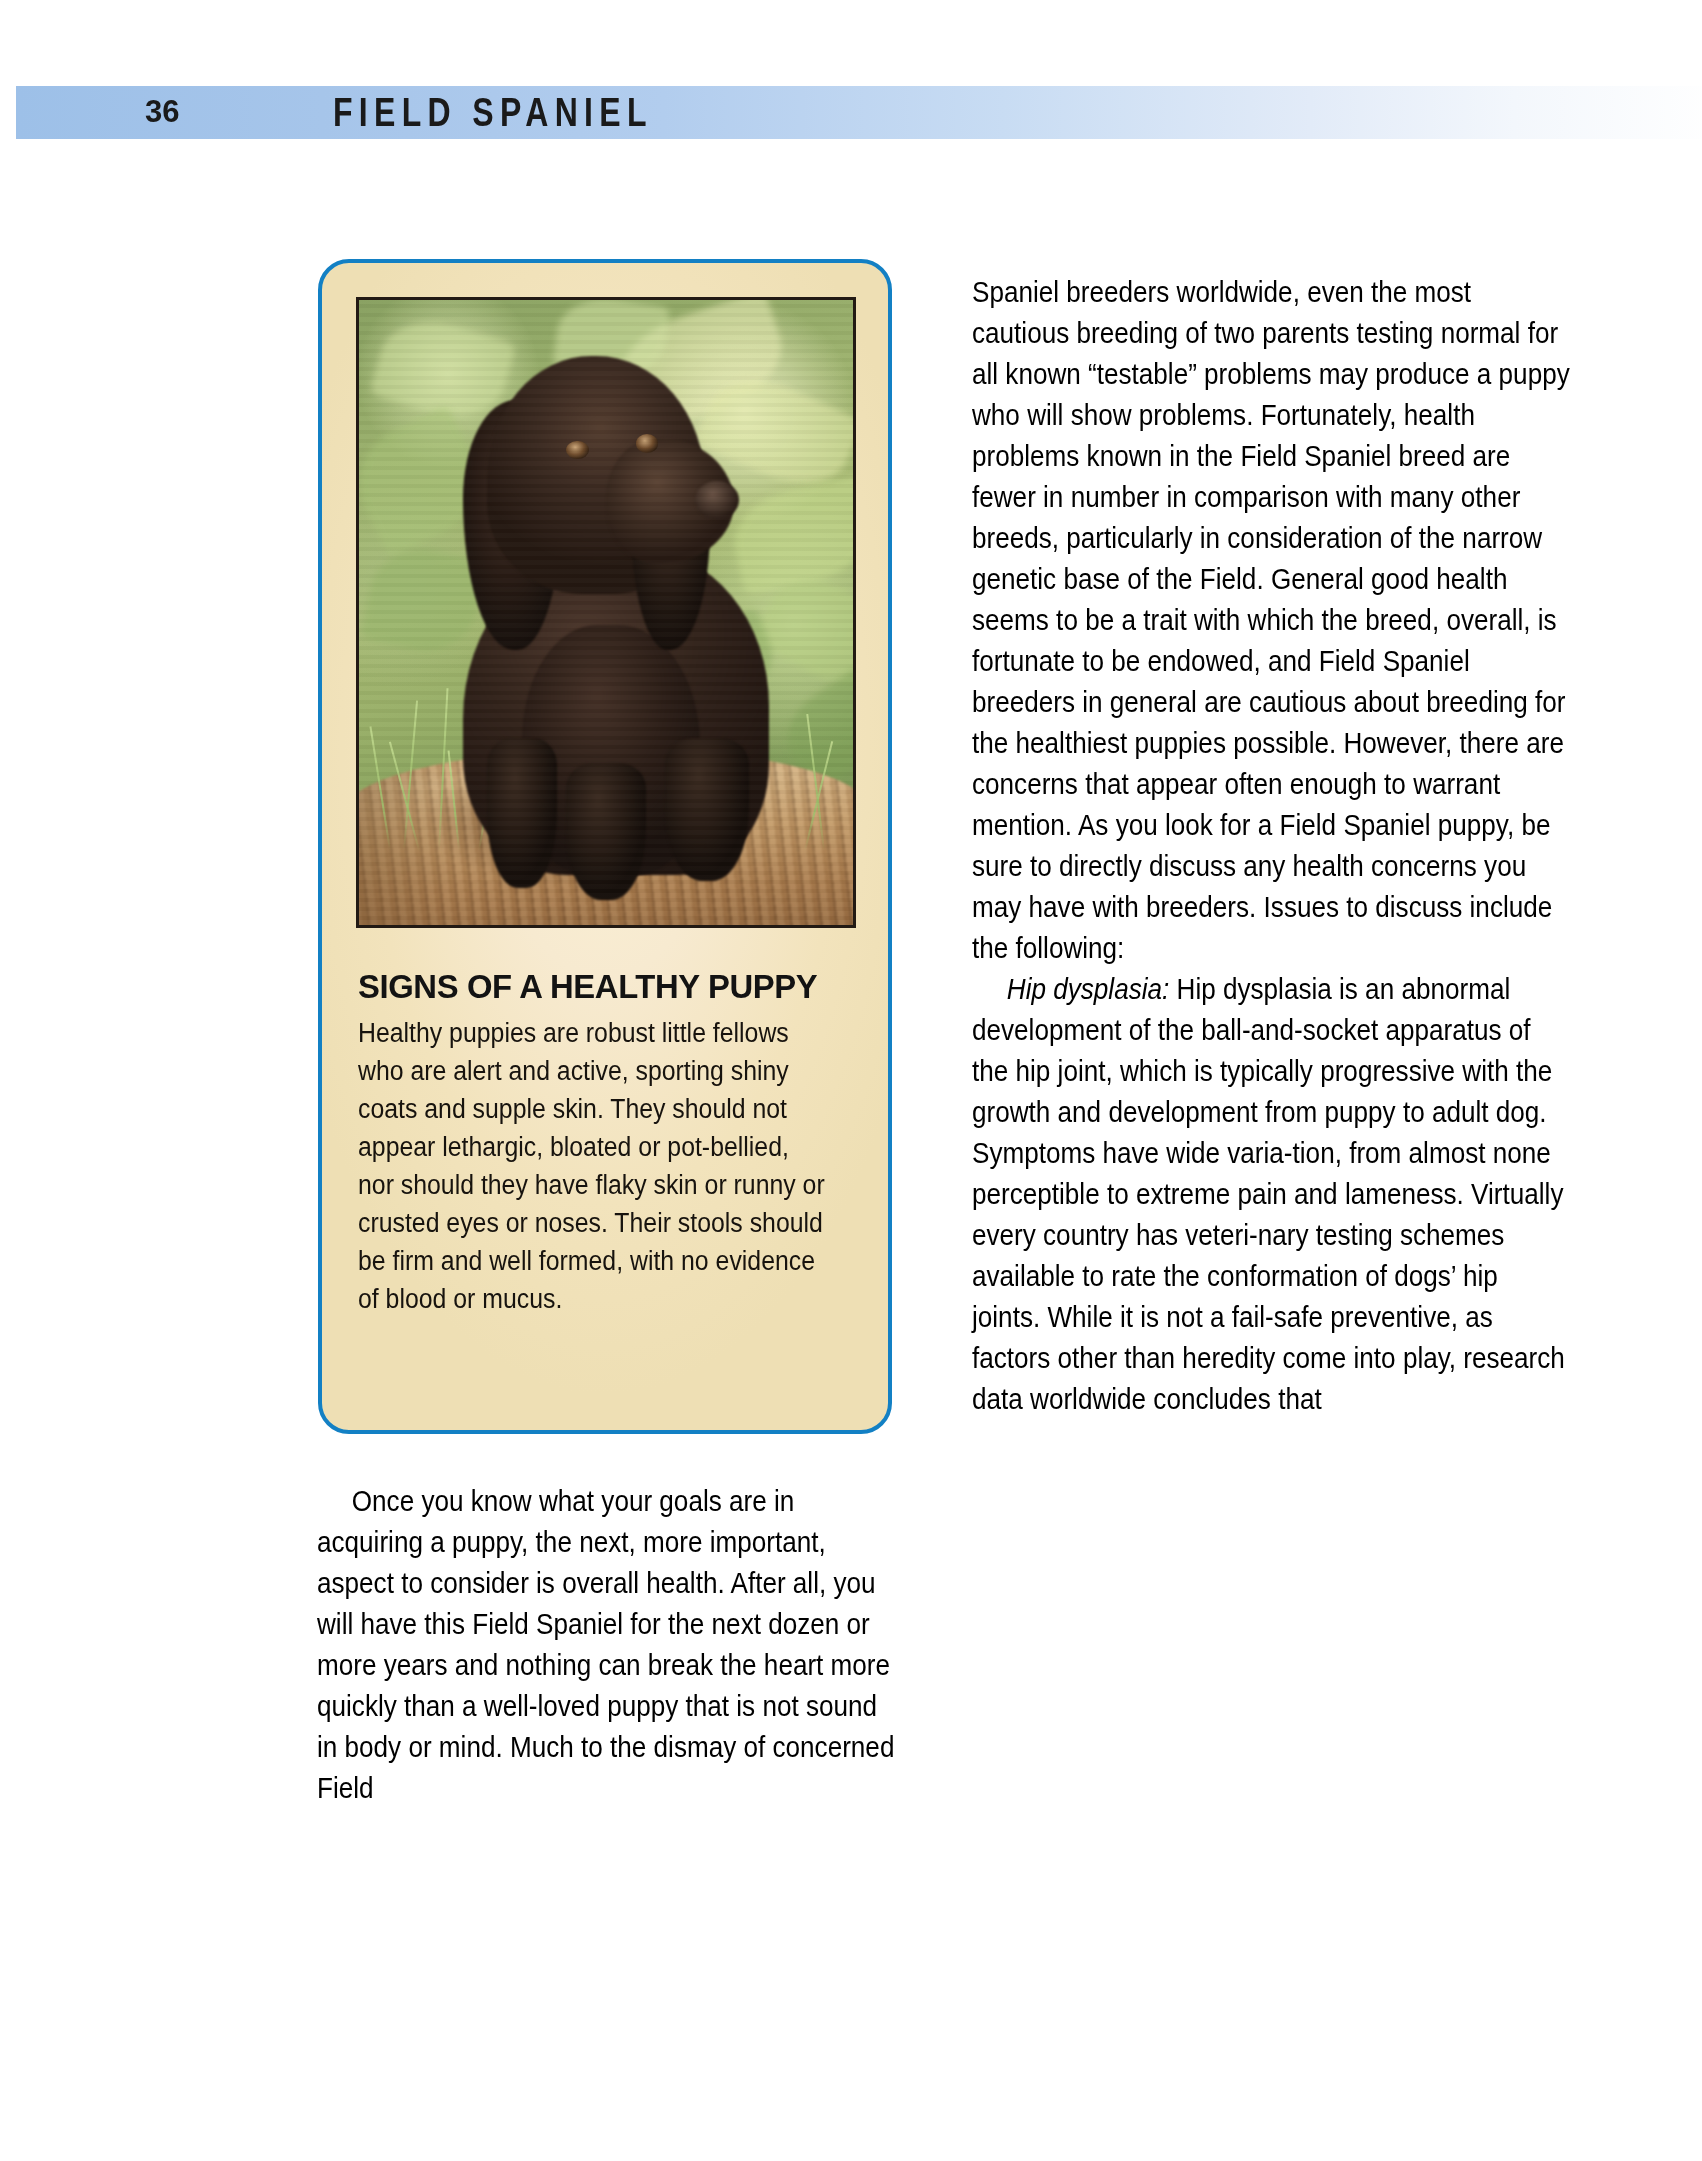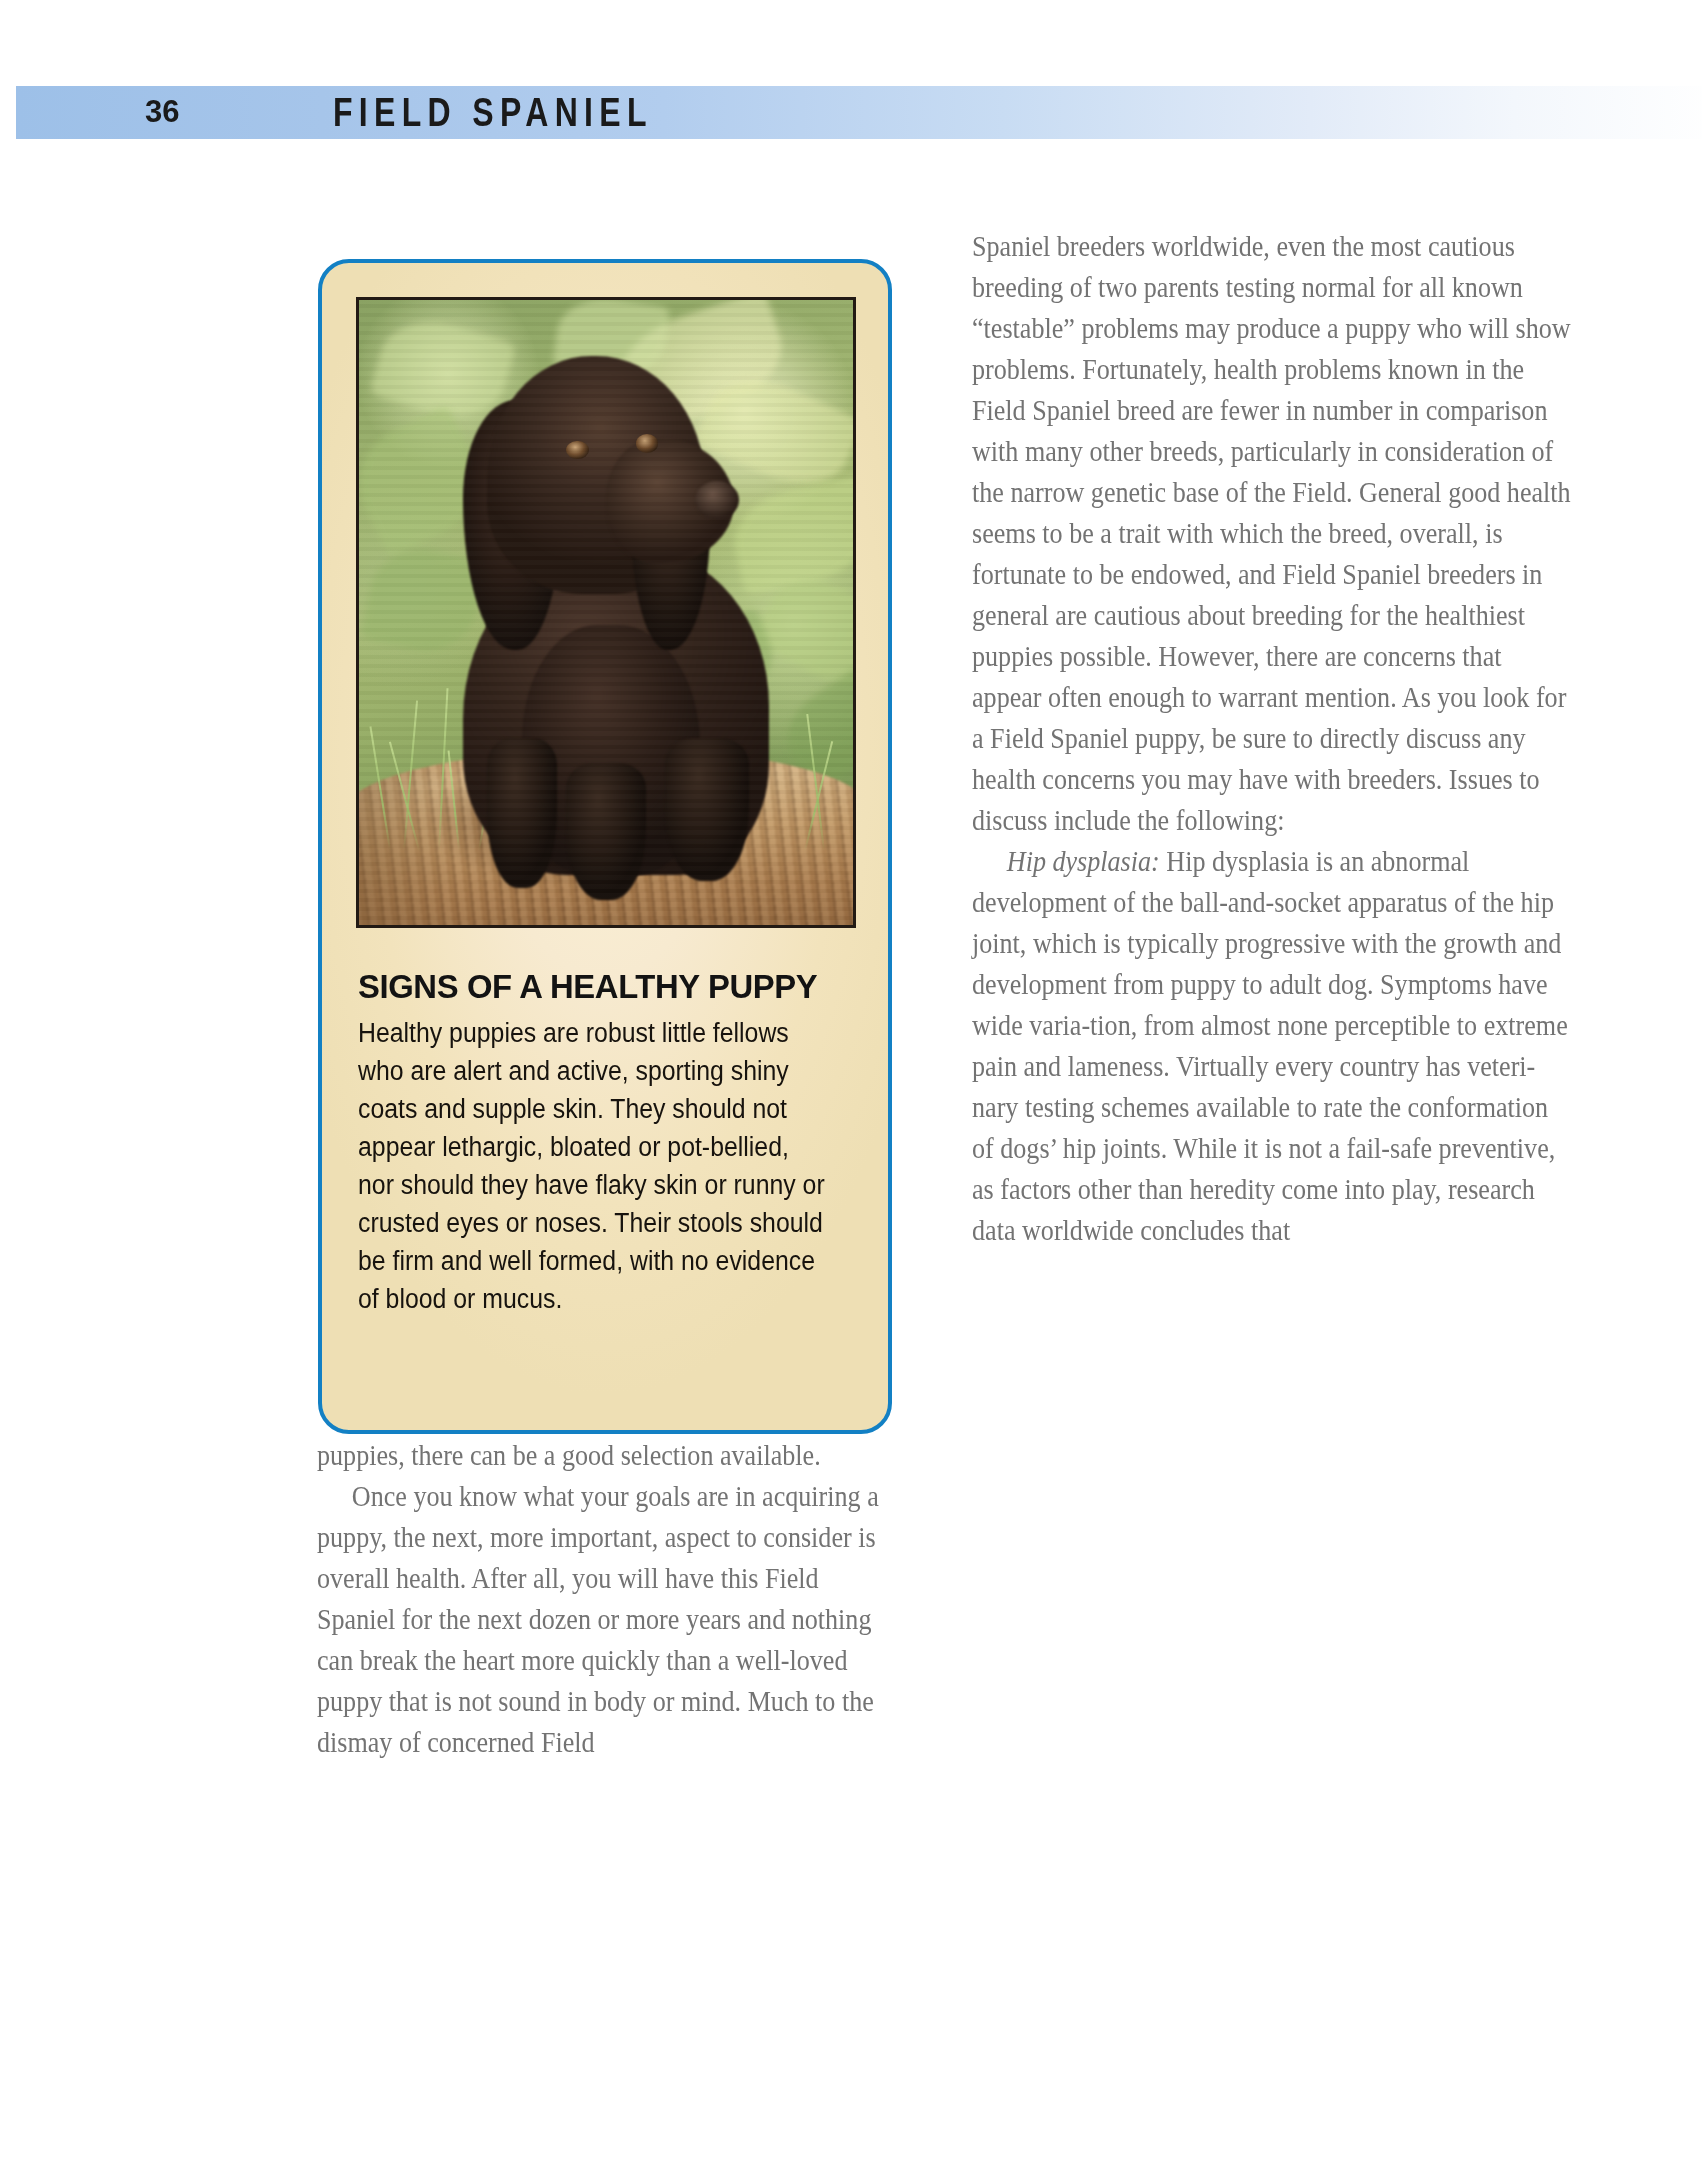--- a/index.html
+++ b/index.html
@@ -73,26 +73,27 @@
 
   .col-right {
     position: absolute;
     left: 972px;
     top: 225px;
     width: 600px;
   }
 
   
   .body-text {
-    font-family: Liberation Serif, serif;
+    font-family: Liberation Sans, sans-serif;
     font-size: 30px;
     line-height: 41px;
-    color: #737373;
+    color: #000000;
     text-align: left;
     transform-origin: left top;
+    margin-top: 46px;
   }
 
   .body-text p {
     margin: 0;
     text-indent: 0;
   }
 
   .body-text p.indent {
     text-indent: 40px;
   }
@@ -387,23 +388,20 @@
           <span class="squeeze">Spaniel breeders worldwide, even the most cautious breeding of two parents testing normal for all known “testable” problems may produce a puppy who will show problems. Fortunately, health problems known in the Field Spaniel breed are fewer in number in comparison with many other breeds, particularly in consideration of the narrow genetic base of the Field. General good health seems to be a trait with which the breed, overall, is fortunate to be endowed, and Field Spaniel breeders in general are cautious about breeding for the healthiest puppies possible. However, there are concerns that appear often enough to warrant mention. As you look for a Field Spaniel puppy, be sure to directly discuss any health concerns you may have with breeders. Issues to discuss include the following:</span>
         </p>
       <p class="indent">
           <span class="squeeze"><em>Hip dysplasia:</em><span> Hip dysplasia is an abnormal development of the ball-and-socket apparatus of the hip joint, which is typically progressive with the growth and development from puppy to adult dog. Symptoms have wide varia-tion, from almost none perceptible to extreme pain and lameness. Virtually every country has veteri-nary testing schemes available to rate the conformation of dogs’ hip joints. While it is not a fail-safe preventive, as factors other than heredity come into play, research data worldwide concludes that</span></span>
         </p>
     </div>
   </div>
 
   <div class="left-lower">
     <div class="body-text">
-      <p>
-          <span class="squeeze">puppies, there can be a good selection available.</span>
-        </p>
       <p class="indent">
           <span class="squeeze">Once you know what your goals are in acquiring a puppy, the next, more important, aspect to consider is overall health. After all, you will have this Field Spaniel for the next dozen or more years and nothing can break the heart more quickly than a well-loved puppy that is not sound in body or mind. Much to the dismay of concerned Field</span>
         </p>
     </div>
   </div>
 
 </div>
 
 
 </body></html>

